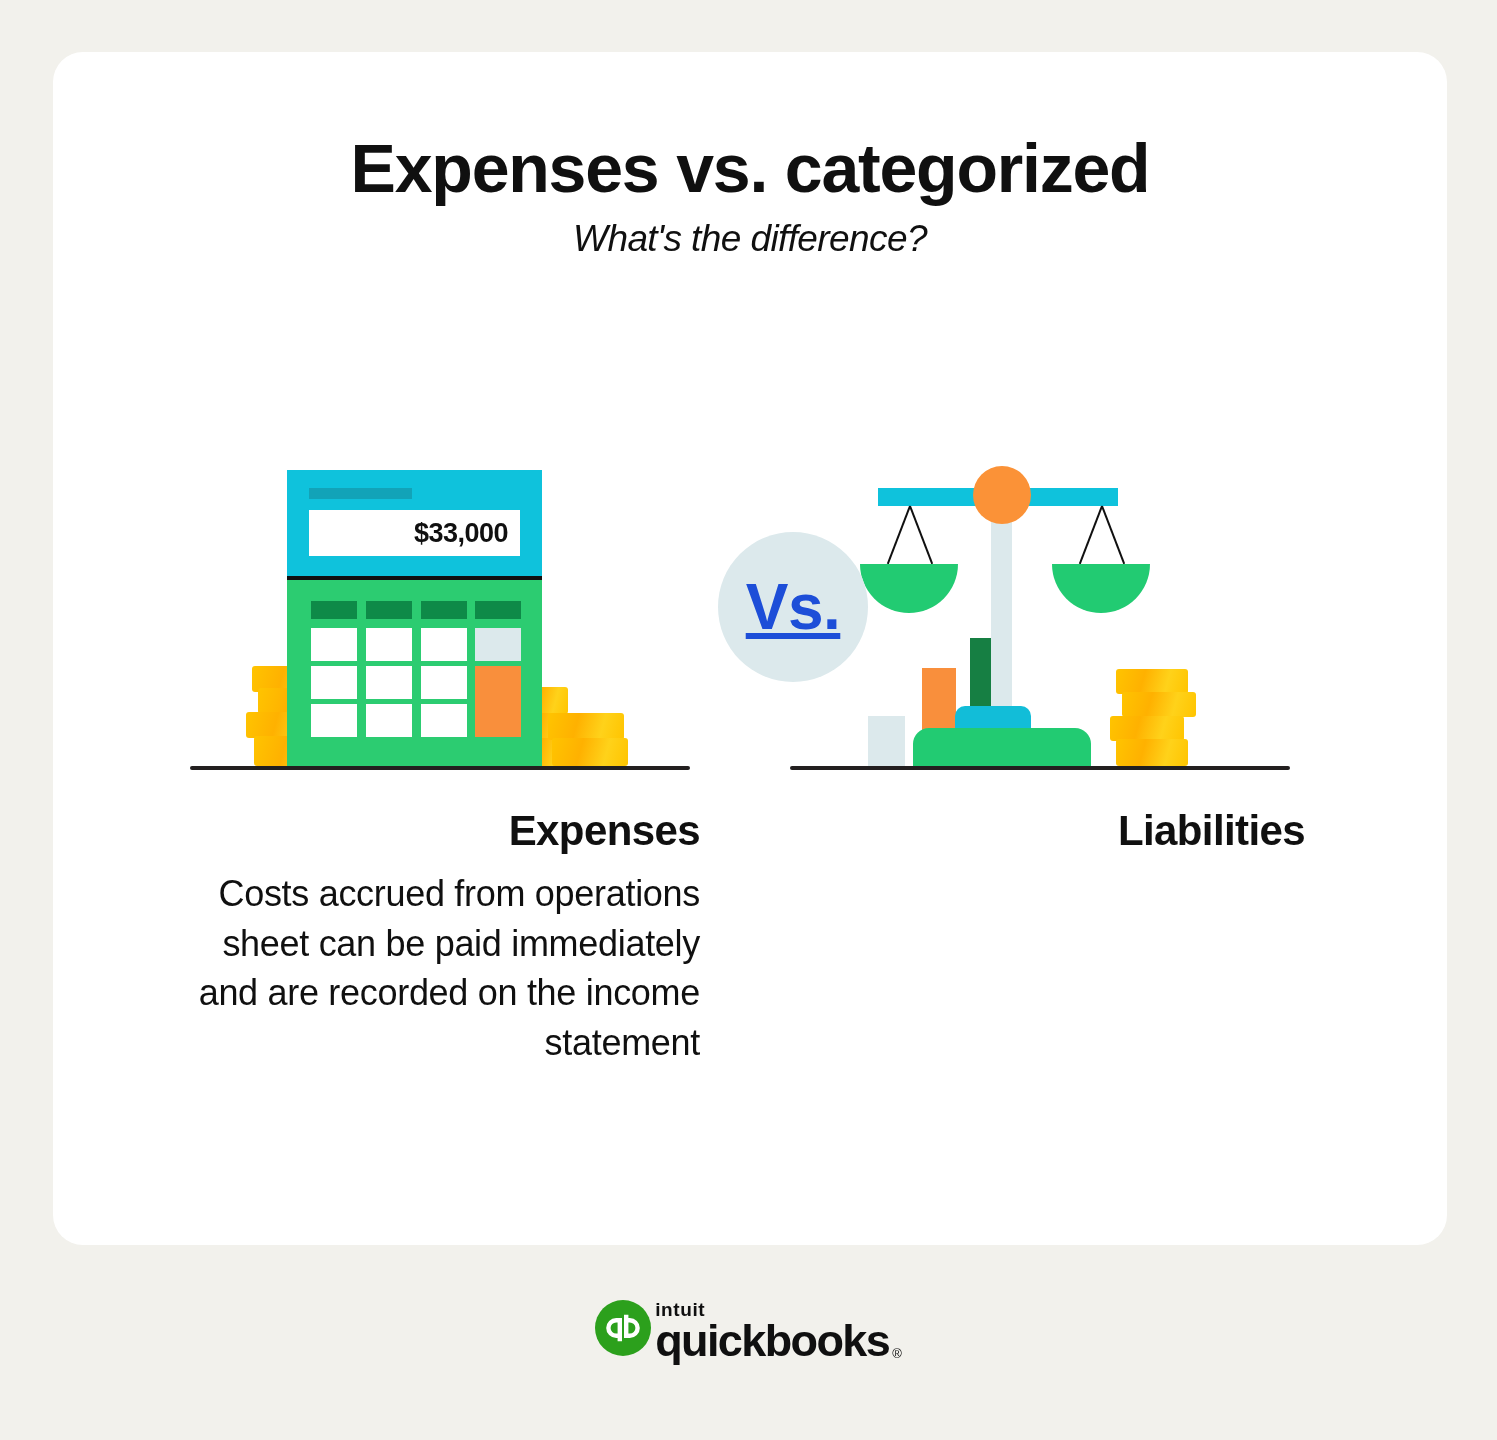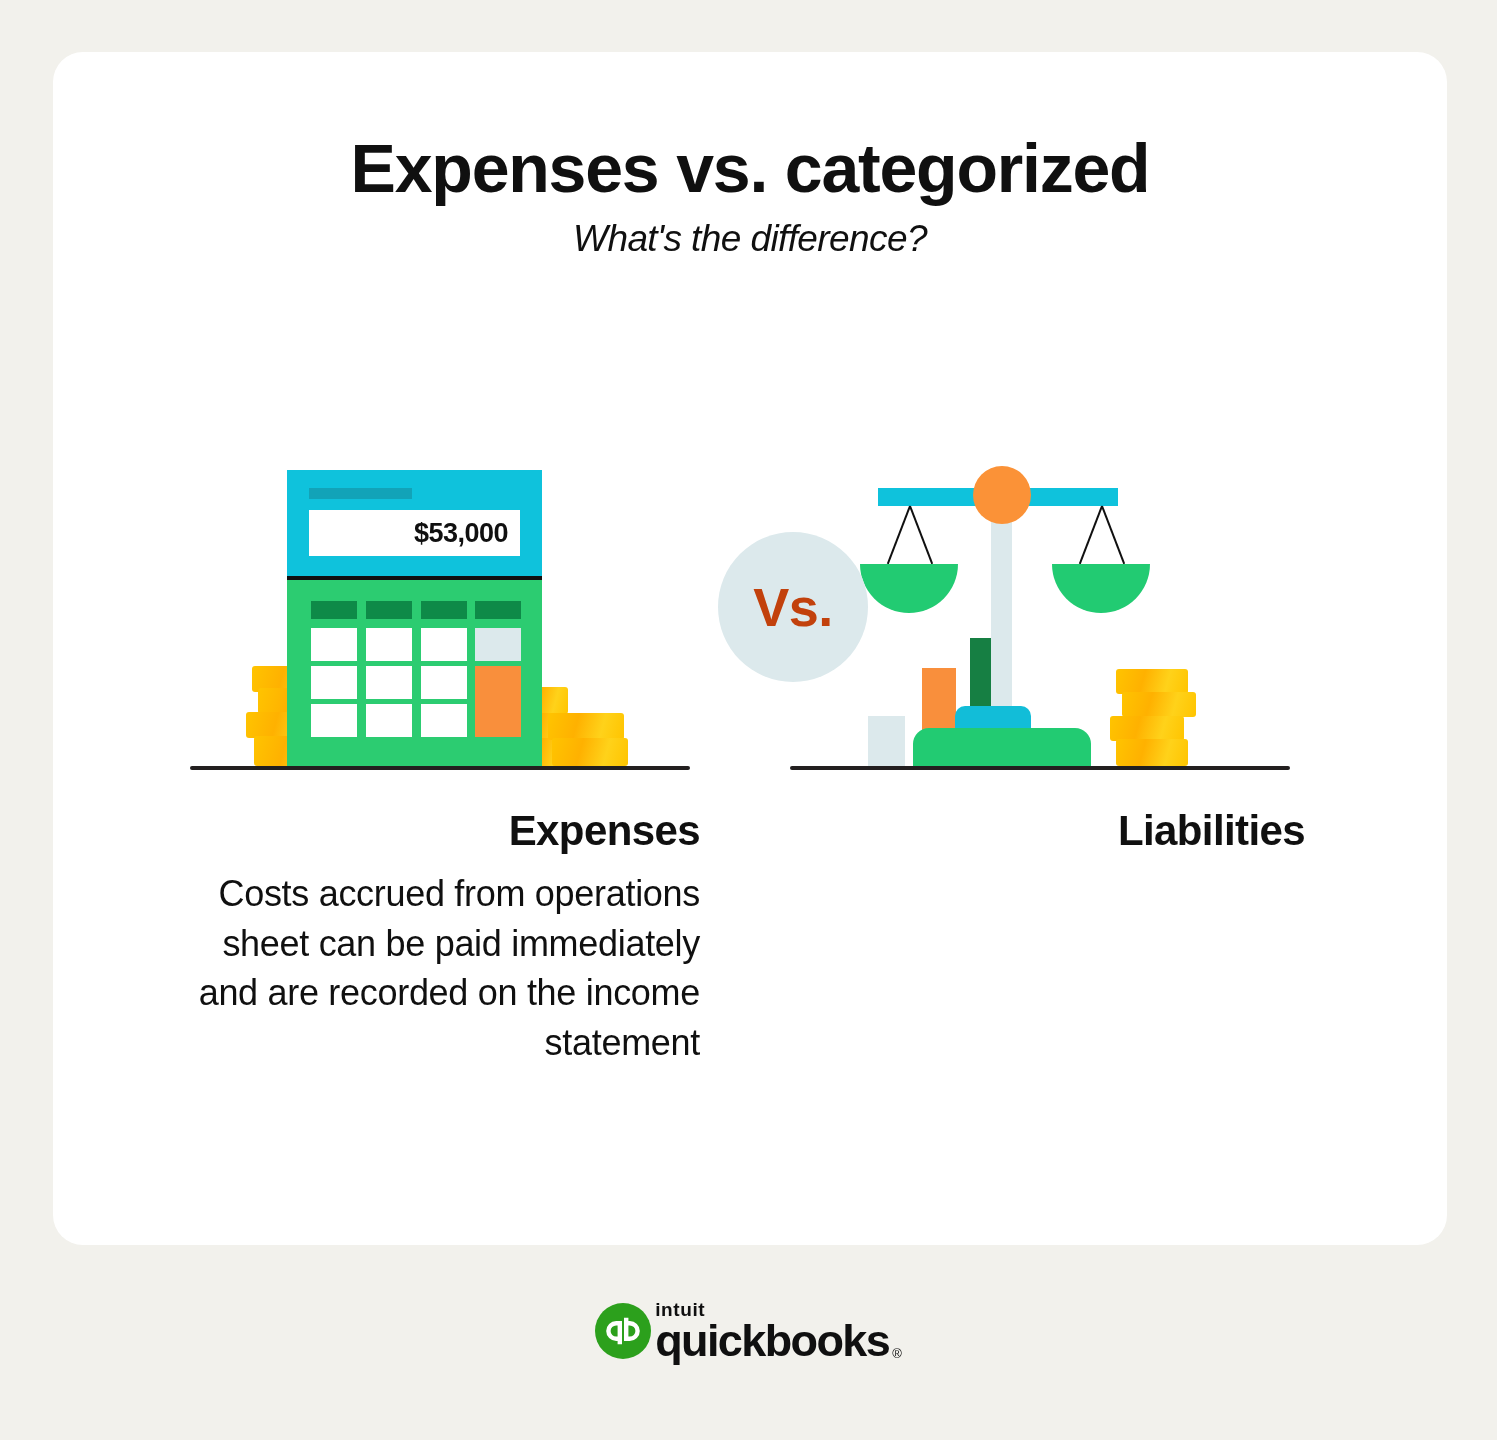--- a/index.html
+++ b/index.html
@@ -238,24 +238,25 @@
     width: 150px;
     height: 150px;
     border-radius: 50%;
     background: #DCE9EC;
     display: flex;
     align-items: center;
     justify-content: center;
     z-index: 5;
   }
   .vs-text {
-    font-size: 54px;
-    font-weight: bold;
-    color: #c2410c;
+    font-size: 64px;
+    font-weight: bold;
+    color: #1d4ed8;
     letter-spacing: -0.5px;
+    text-decoration: underline;
   }
 
   
   .cols {
     position: absolute;
     left: 0;
     top: 755px;
     width: 1394px;
   }
   .col {
@@ -287,21 +288,21 @@
     position: absolute;
     left: 0;
     top: 1300px;
     width: 1497px;
     display: flex;
     align-items: center;
     justify-content: center;
   }
   .logo-wrap {
     display: flex;
-    align-items: center;
+    align-items: flex-start;
     gap: 4px;
   }
   .logo-mark {
     width: 56px;
     height: 56px;
     border-radius: 50%;
     background: #2CA01C;
     position: relative;
     flex: none;
   }
@@ -361,21 +362,21 @@
           <div class="coin" style="left:0px;  bottom:26px; width:46px; height:27px;"></div>
           <div class="coin" style="left:0px;  bottom:0px;  width:46px; height:28px;"></div>
           <div class="coin" style="left:26px; bottom:26px; width:76px; height:27px;"></div>
           <div class="coin" style="left:30px; bottom:0px;  width:76px; height:28px;"></div>
         </div>
 
         <div class="calc">
           <div class="calc-top">
             <div class="calc-slot"></div>
             <div class="calc-screen">
-              <span class="calc-amount">$53,000</span>
+              <span class="calc-amount">$33,000</span>
             </div>
           </div>
           <div class="calc-body">
             <div class="keys">
 
               <div class="key dark" style="left:0px;   top:0px;  width:46px; height:18px;"></div>
               <div class="key dark" style="left:55px;  top:0px;  width:46px; height:18px;"></div>
               <div class="key dark" style="left:110px; top:0px;  width:46px; height:18px;"></div>
               <div class="key dark" style="left:164px; top:0px;  width:46px; height:18px;"></div>
 

